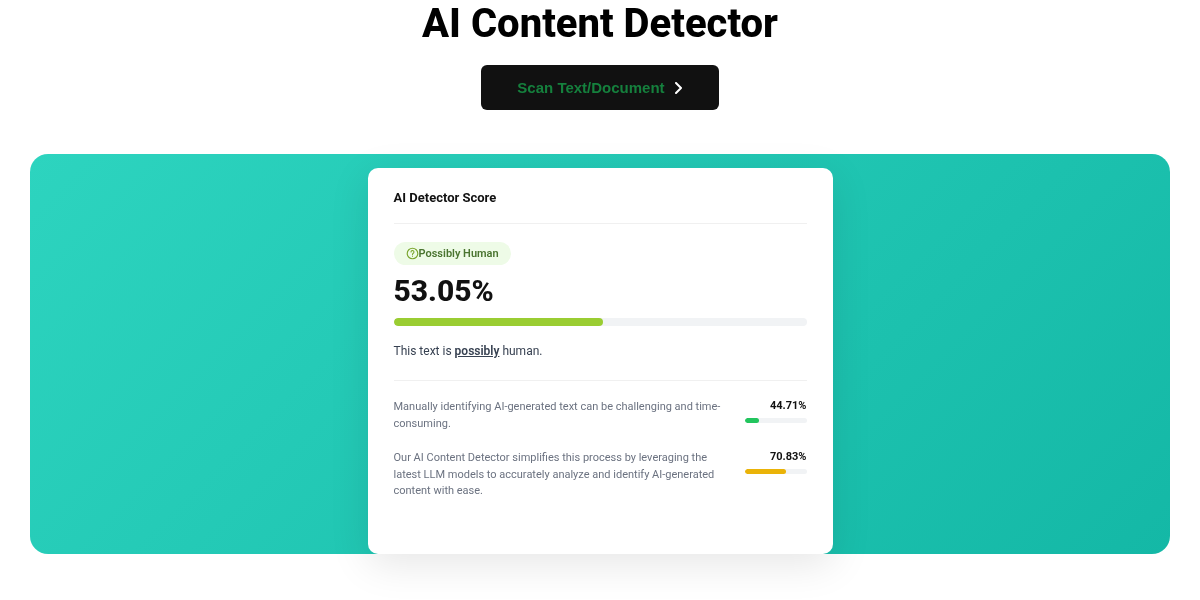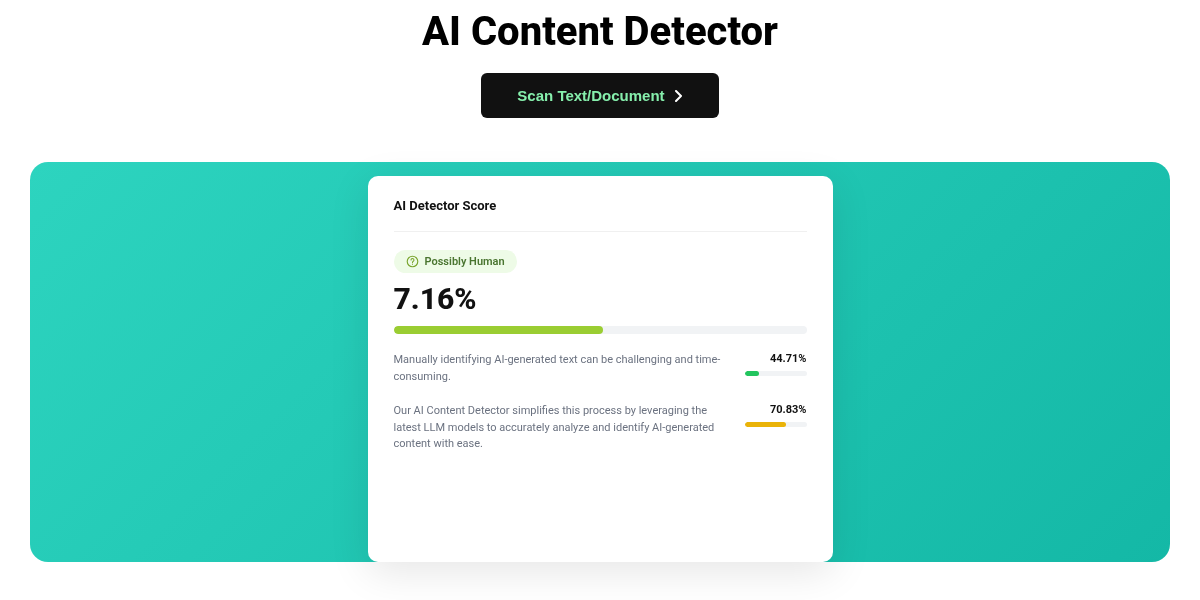--- a/index.html
+++ b/index.html
@@ -1,28 +1,28 @@
 <!DOCTYPE html>
 <html><head>
 <meta charset="utf-8">
 <style>
 * { margin: 0; padding: 0; box-sizing: border-box; }
 body { font-family: -apple-system, BlinkMacSystemFont, 'Segoe UI', Roboto, sans-serif; background: #fff; width: 1200px; height: 600px; overflow: hidden; }
-.hero { text-align: center; padding-top: 8px; }
+.hero { text-align: center; padding-top: 0; }
 .title { font-size: 40px; font-weight: 800; color: #000; margin-bottom: 18px; }
 .subtitle { font-size: 16px; color: #9ca3af; line-height: 1.5; max-width: 520px; margin: 0 auto 28px; }
-.scan-btn { display: inline-flex; align-items: center; gap: 10px; background: #111; color: #86efac; border: none; padding: 14px 36px; font-size: 15px; font-weight: 600; border-radius: 6px; cursor: pointer; }
+.scan-btn { display: inline-flex; align-items: center; gap: 10px; background: #111; color: #15803d; border: none; padding: 14px 36px; font-size: 15px; font-weight: 600; border-radius: 6px; cursor: pointer; }
 .scan-btn svg { width: 8px; height: 12px; }
 .demo-panel { margin: 44px 30px 0; background: linear-gradient(135deg, #2dd4bf, #14b8a6); border-radius: 18px; padding: 14px 0 0; display: flex; justify-content: center; min-height: 400px; }
 .card { background: #fff; border-radius: 10px; width: 465px; padding: 22px 26px 0; box-shadow: 0 10px 40px rgba(0,0,0,.1); }
 .card-header { display: flex; justify-content: flex-start; align-items: center; padding-bottom: 18px; border-bottom: 1px solid #f0f0f0; }
 .score-label { font-size: 13px; font-weight: 700; color: #111; }
 .download-btn { display: inline-flex; align-items: center; gap: 6px; border: 1px solid #e5e7eb; background: #fff; border-radius: 6px; padding: 6px 12px; font-size: 11px; color: #374151; cursor: pointer; }
 .download-btn svg { width: 12px; height: 12px; }
-.badge { display: inline-flex; align-items: center; gap: 6px; background: #eefbe7; border-radius: 14px; padding: 5px 12px; margin-top: 18px; }
+.badge { display: inline-flex; align-items: center; background: #eefbe7; border-radius: 14px; padding: 5px 12px; margin-top: 18px; }
 .badge svg { width: 13px; height: 13px; }
 .badge-text { font-size: 11px; font-weight: 600; color: #4a7530; }
 .score { font-size: 30px; font-weight: 800; color: #111; margin-top: 8px; }
 .main-bar { height: 8px; background: #f1f3f5; border-radius: 5px; margin-top: 10px; overflow: hidden; }
 .main-bar-fill { height: 100%; background: #9acd32; border-radius: 5px; }
 .result-text { font-size: 12px; color: #374151; margin-top: 18px; padding-bottom: 22px; border-bottom: 1px solid #f0f0f0; }
 .result-text .underline { text-decoration: underline; font-weight: 600; }
 .items { margin-top: 18px; }
 .item { display: flex; justify-content: space-between; align-items: flex-start; gap: 20px; margin-bottom: 18px; }
 .item-text { font-size: 11px; color: #6b7280; line-height: 1.5; flex: 1; }
@@ -51,26 +51,29 @@
     </div>
 
     <div class="badge">
       <svg viewBox="0 0 16 16">
           <circle cx="8" cy="8" r="6.5" fill="none" stroke="#7aa52e" stroke-width="1.4"></circle>
           <path d="M6.2 6.2a1.8 1.8 0 113 1.3c-.6.5-1.2.8-1.2 1.6M8 11.2v.1" stroke="#7aa52e" stroke-width="1.3" stroke-linecap="round" fill="none"></path>
         </svg>
       <span class="badge-text">Possibly Human</span>
     </div>
 
-    <div class="score">7.16%</div>
+    <div class="score">53.05%</div>
 
     <div class="main-bar">
       <div class="main-bar-fill" style="width:50.74%"></div>
     </div>
 
+    <p class="result-text">
+      <span>This text is </span><span class="underline">possibly</span><span> human.</span>
+    </p>
 
     <div class="items">
       <div class="item">
         <div class="item-text">Manually identifying AI-generated text can be challenging and time-consuming.</div>
         <div class="item-right">
           <div class="item-pct">44.71%</div>
           <div class="item-bar">
               <div class="item-bar-fill" style="width:23.45%;background:#22c55e"></div>
             </div>
         </div>

